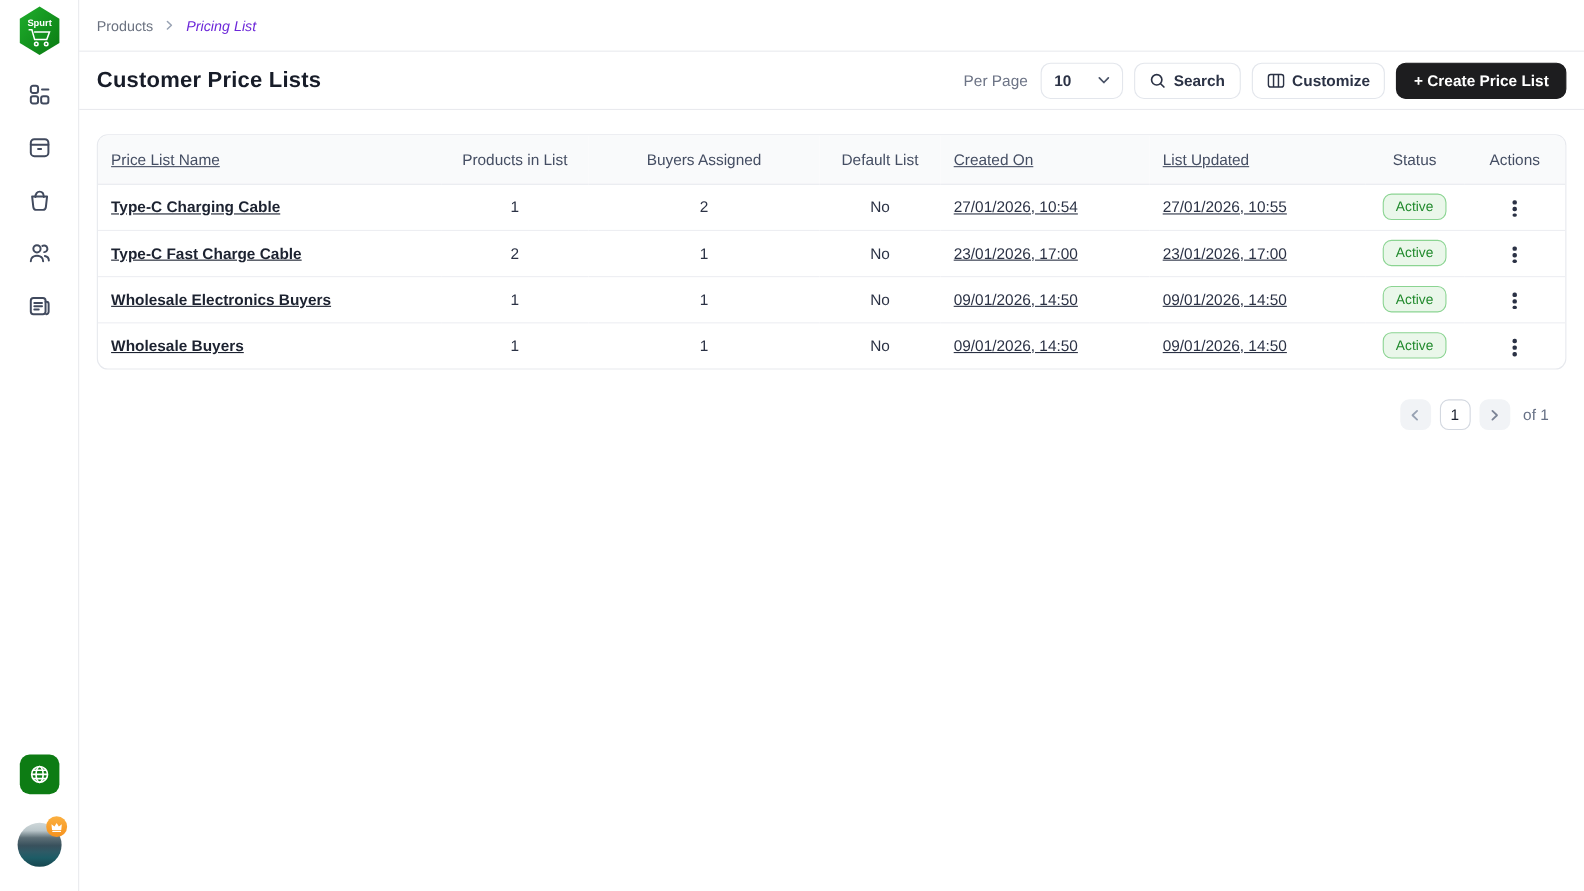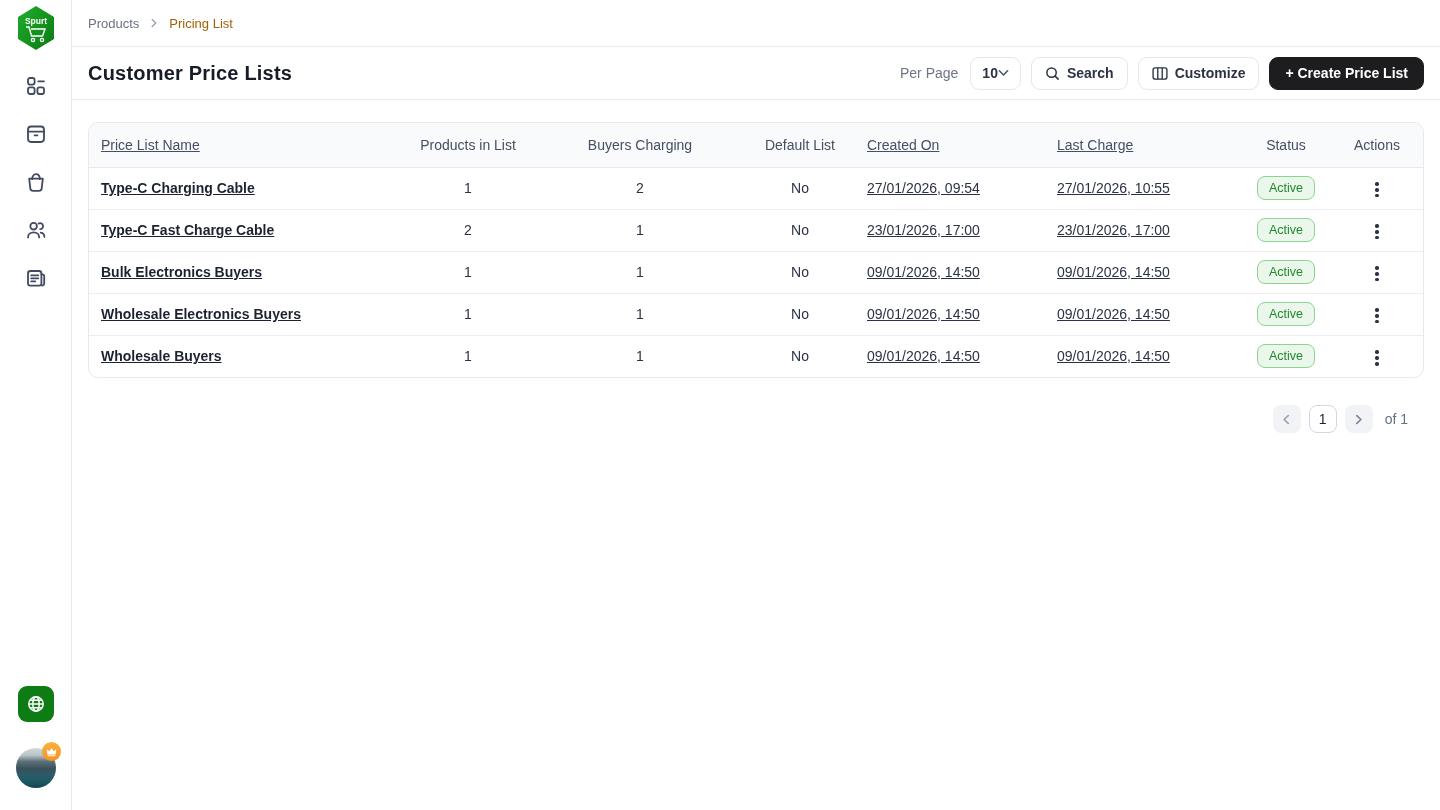--- a/index.html
+++ b/index.html
@@ -34,31 +34,31 @@
     background:linear-gradient(180deg,#fbb040,#f6921e); display:flex; align-items:center; justify-content:center;
   }
   
   .main { position:absolute; left:72px; top:0; width:1368px; height:620px; }
   .topbar {
     height:47px; border-bottom:1px solid #e9eaee; display:flex; align-items:center; padding:0 16px;
     font-size:13px;
   }
   .crumb-root { color:#6b7280; cursor:pointer; }
   .crumb-sep { margin:0 10px; display:flex; align-items:center; }
-  .crumb-current { color:#a16207; }
+  .crumb-current { color:#6d28d9;font-style:italic; }
   .page-header {
     height:53px; border-bottom:1px solid #e9eaee; display:flex; align-items:center;
     justify-content:space-between; padding:0 16px;
   }
   .page-title { font-size:20px; font-weight:700; color:#171c28; letter-spacing:.2px; }
   .header-actions { display:flex; align-items:center; gap:10px; }
   .per-page-label { font-size:14px; color:#6d7486; margin-right:2px; }
   .select-box {
     height:33px; border:1px solid #e3e6ec; border-radius:9px; background:#fff; cursor:pointer;
-    display:inline-flex; align-items:center; gap:0; padding:0 11px;
+    display:inline-flex; align-items:center; gap:24px; padding:0 11px;
     font-size:14px; font-weight:700; color:#2b3245;
   }
   .btn {
     height:33px; border:1px solid #e3e6ec; border-radius:9px; background:#fff; cursor:pointer;
     display:inline-flex; align-items:center; gap:7px; padding:0 13px;
     font-size:14px; font-weight:700; color:#2b3245; font-family:inherit;
   }
   .btn-dark { background:#1d1d1f; border-color:#1d1d1f; color:#fff; padding:0 15px; font-weight:600; }
   
   .content { padding:22px 16px 0 16px; }
@@ -236,72 +236,54 @@
             <col style="width:110px">
           <col style="width:190px">
             <col style="width:196px">
             <col style="width:90px">
             <col style="width:92px">
         </colgroup>
         <thead>
           <tr>
             <th class="al">Price List Name</th>
             <th class="ac">Products in List</th>
-            <th class="ac">Buyers Charging</th>
+            <th class="ac">Buyers Assigned</th>
             <th class="ac">Default List</th>
             <th class="al">Created On</th>
-            <th class="al">Last Charge</th>
+            <th class="al">List Updated</th>
             <th class="ac">Status</th>
             <th class="ac">Actions</th>
           </tr>
         </thead>
         <tbody>
             <tr>
     <td class="al cell-name">Type-C Charging Cable</td>
     <td class="ac">1</td>
     <td class="ac">2</td>
     <td class="ac">No</td>
-    <td class="al">27/01/2026, 09:54</td>
+    <td class="al">27/01/2026, 10:54</td>
     <td class="al">27/01/2026, 10:55</td>
     <td class="ac">
       <span class="badge">Active</span>
     </td>
     <td class="ac">
       <button class="kebab">
                   <span></span>
                   <span></span>
                   <span></span>
                 </button>
     </td>
   </tr>
             <tr>
     <td class="al cell-name">Type-C Fast Charge Cable</td>
     <td class="ac">2</td>
     <td class="ac">1</td>
     <td class="ac">No</td>
     <td class="al">23/01/2026, 17:00</td>
     <td class="al">23/01/2026, 17:00</td>
-    <td class="ac">
-      <span class="badge">Active</span>
-    </td>
-    <td class="ac">
-      <button class="kebab">
-                  <span></span>
-                  <span></span>
-                  <span></span>
-                </button>
-    </td>
-  </tr>
-            <tr>
-    <td class="al cell-name">Bulk Electronics Buyers</td>
-    <td class="ac">1</td>
-    <td class="ac">1</td>
-    <td class="ac">No</td>
-    <td class="al">09/01/2026, 14:50</td>
-    <td class="al">09/01/2026, 14:50</td>
     <td class="ac">
       <span class="badge">Active</span>
     </td>
     <td class="ac">
       <button class="kebab">
                   <span></span>
                   <span></span>
                   <span></span>
                 </button>
     </td>

